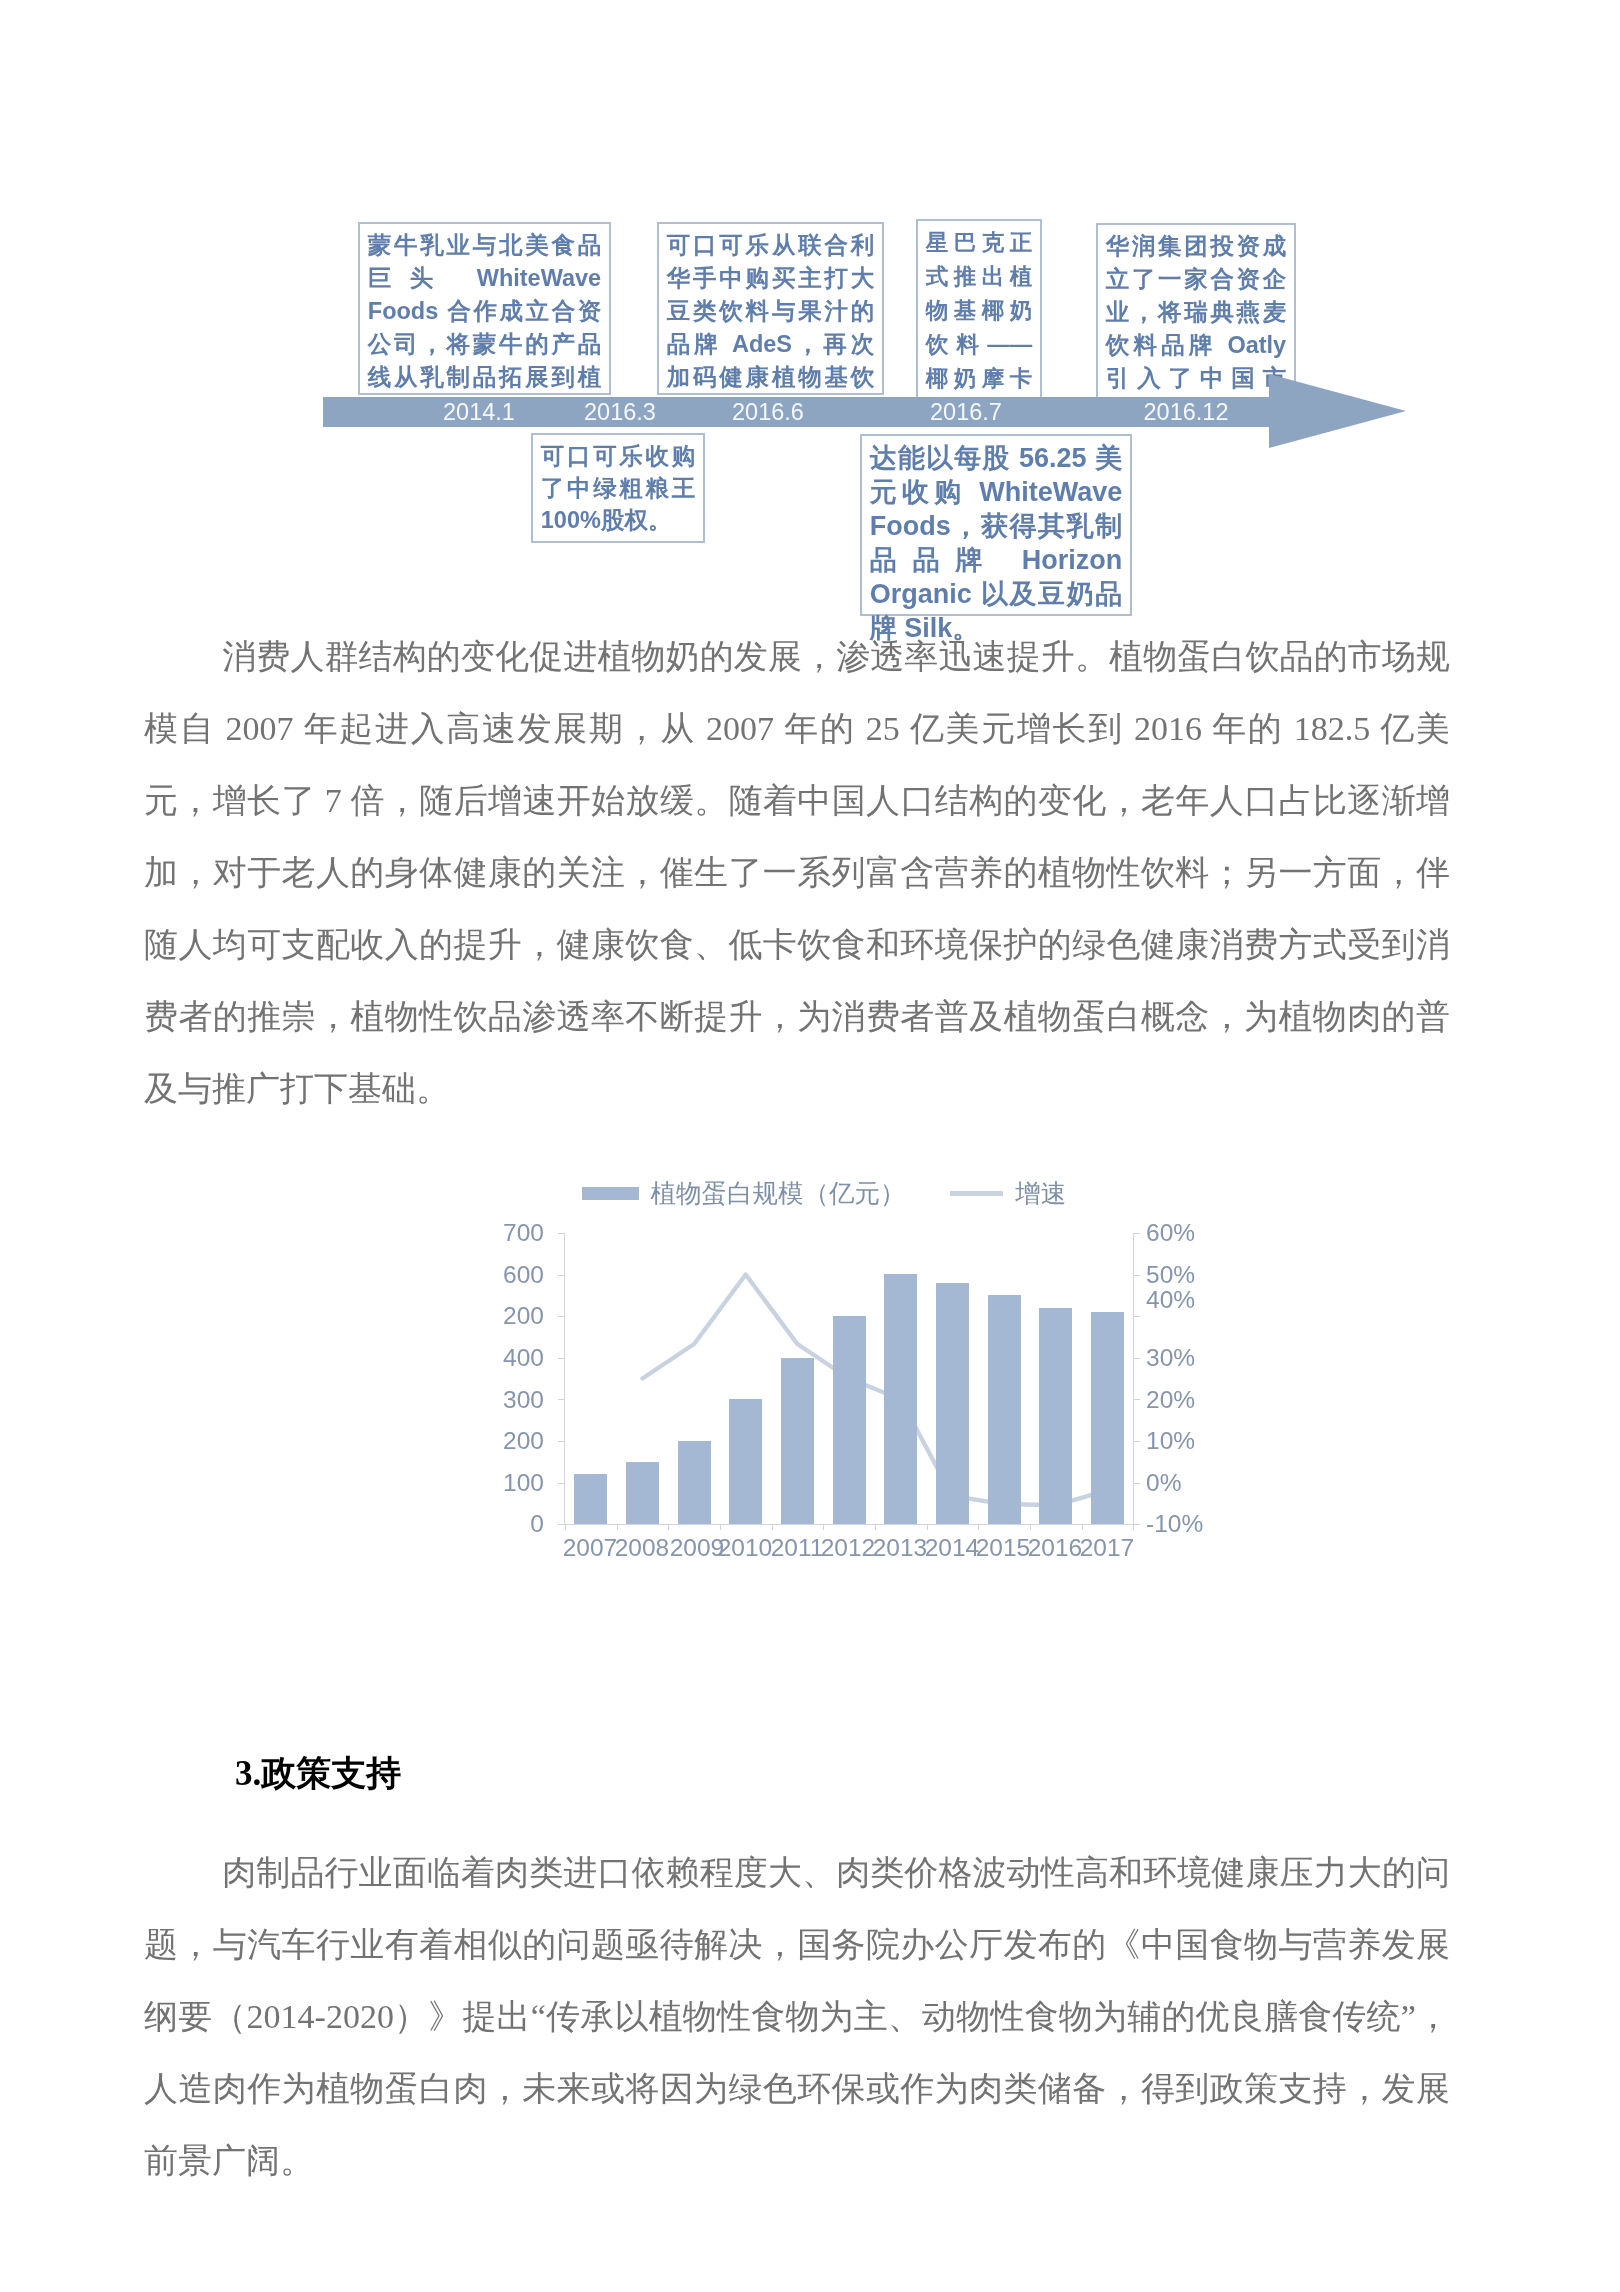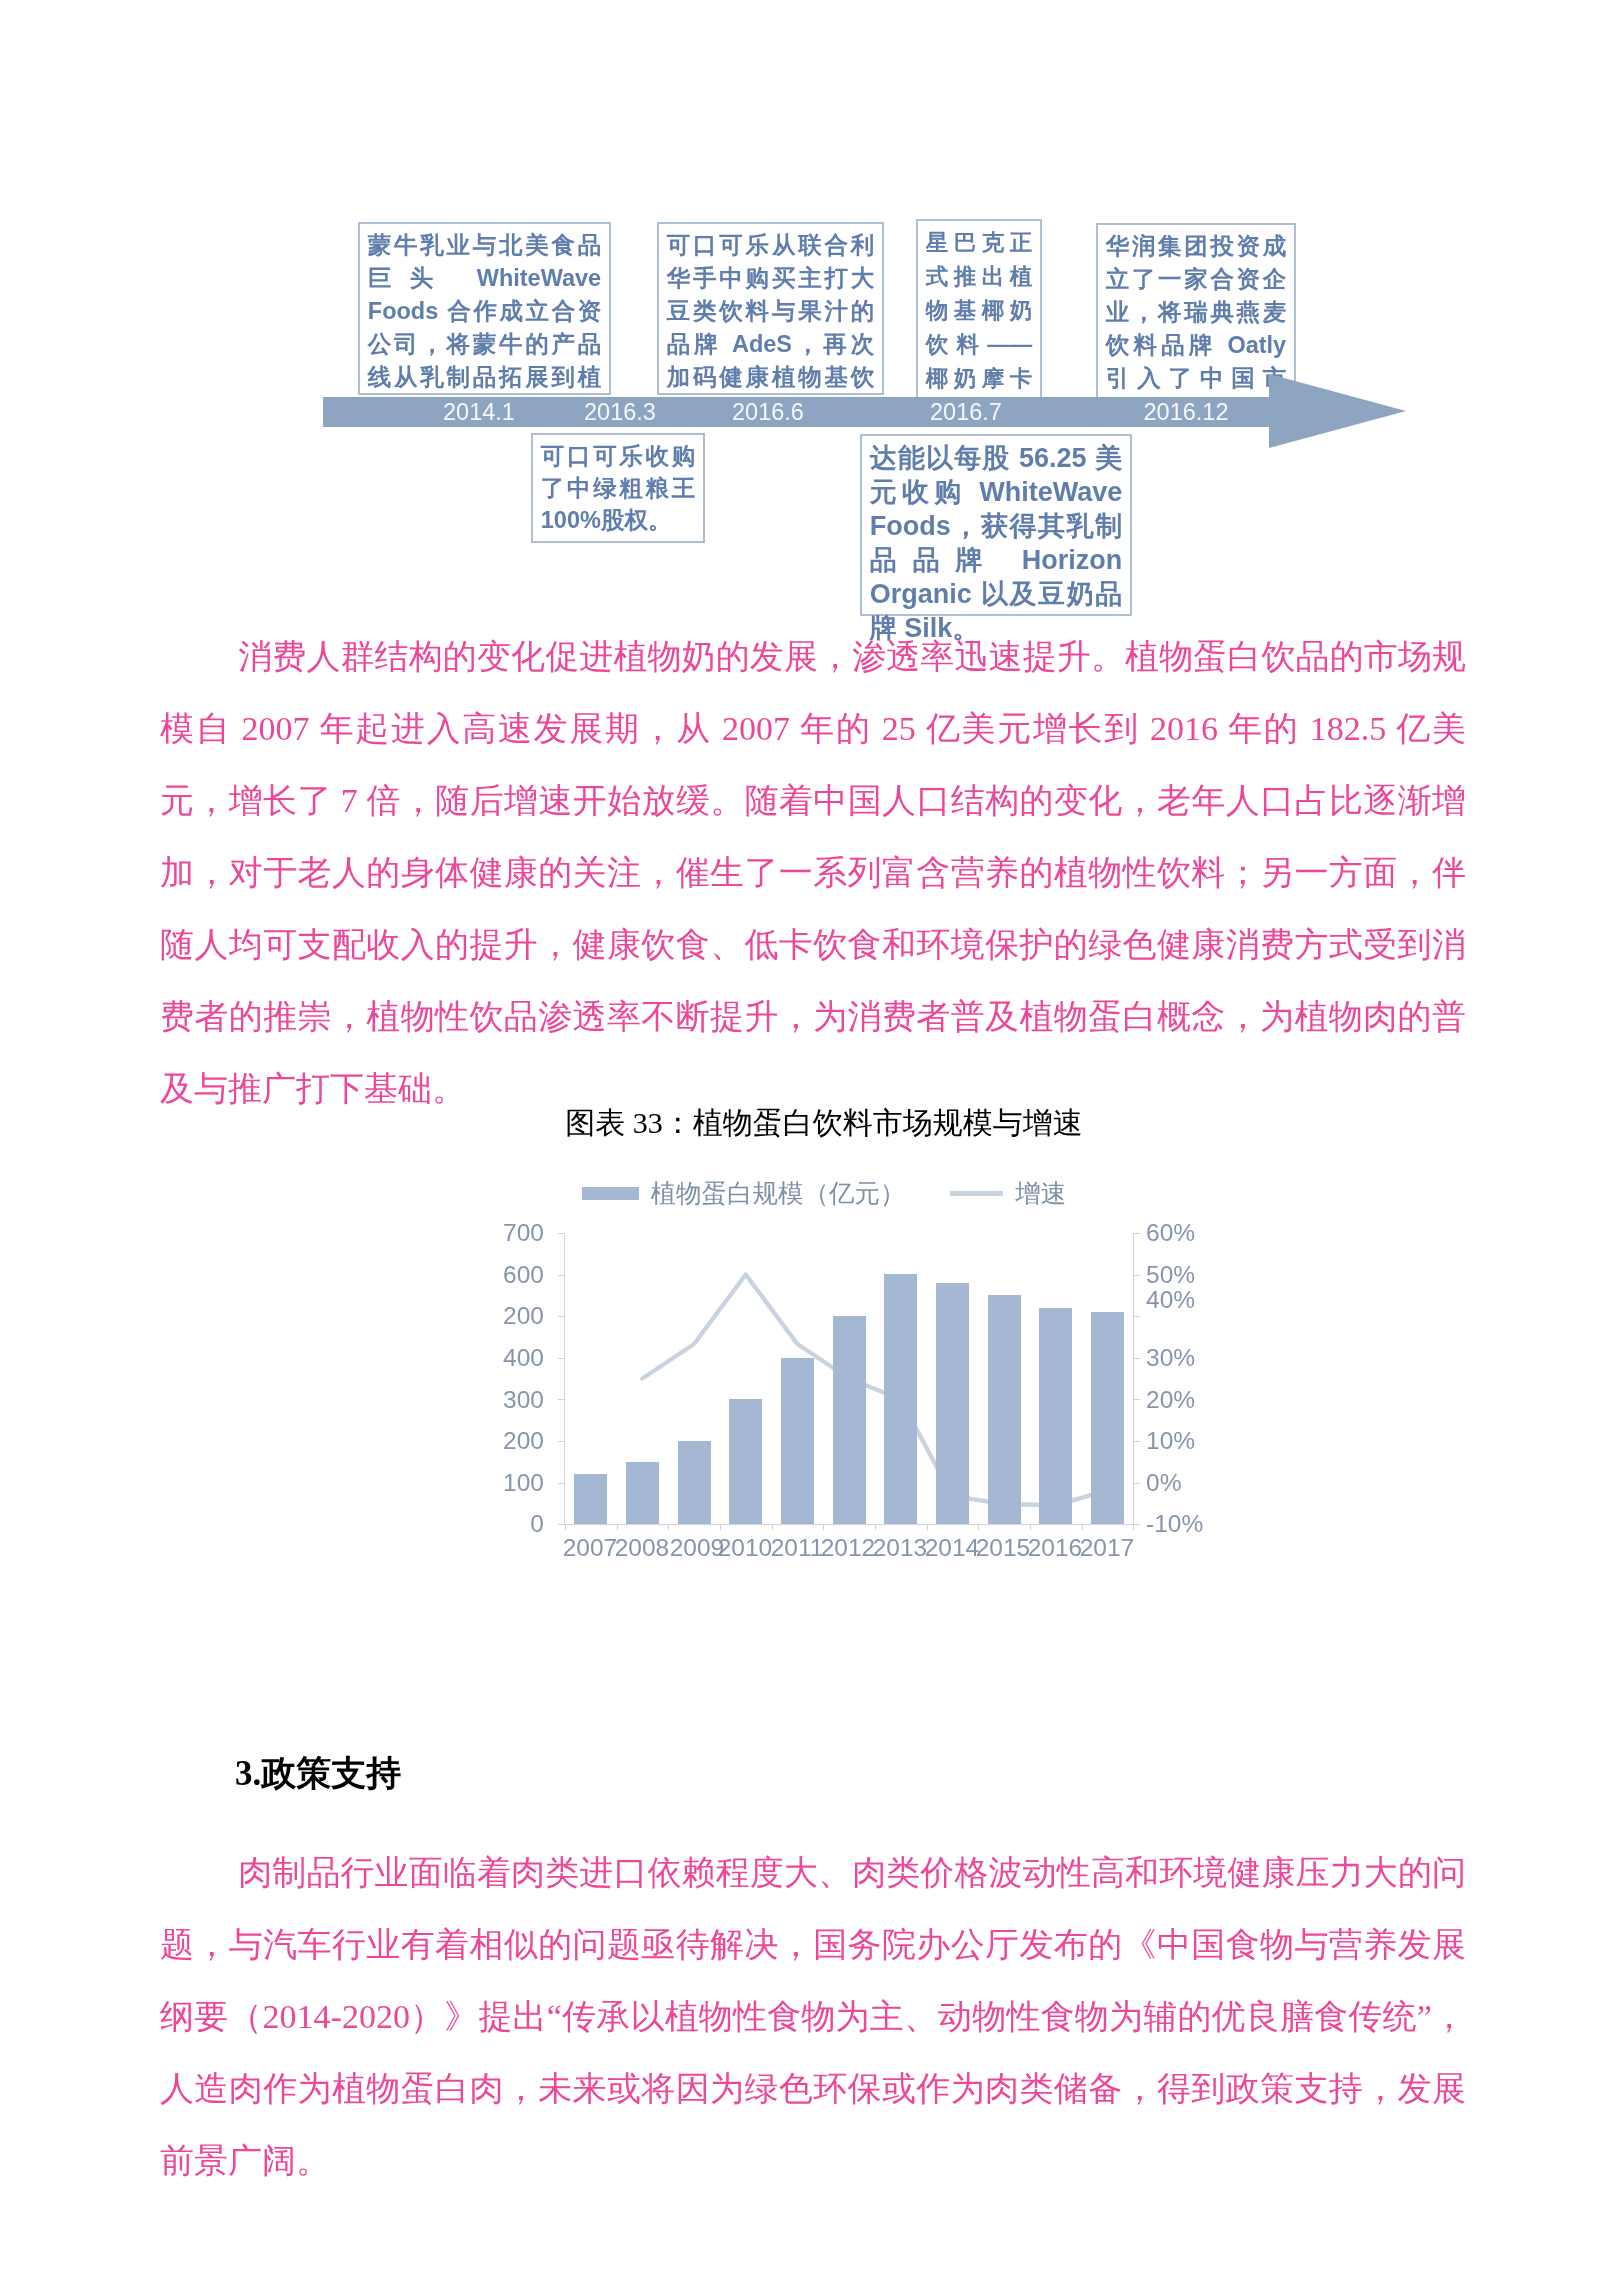--- a/index.html
+++ b/index.html
@@ -11,22 +11,22 @@
           color:#5f7eac;font-size:23.5px;line-height:33px;font-weight:600;
           padding:4.9px 7.8px;text-align:justify;}
   .tl-bar{position:absolute;background:#8ea5c2;}
   .tl-arrow{position:absolute;width:0;height:0;
             border-top:37px solid transparent;border-bottom:37px solid transparent;
             border-left:137px solid #8ea5c2;}
   .tl-date{position:absolute;transform:translateX(-50%);color:#f4f7fb;font-size:23.5px;
            line-height:30px;white-space:nowrap;}
 
   
-  .para{position:absolute;left:160px;width:1306px;font-family:"Liberation Serif","DejaVu Serif",serif;
-        color:#ec4899;font-size:34px;line-height:72px;text-align:justify;text-indent:2.3em;}
+  .para{position:absolute;left:144px;width:1306px;font-family:"Liberation Serif","DejaVu Serif",serif;
+        color:#737373;font-size:34px;line-height:72px;text-align:justify;text-indent:2.3em;}
   .caption{position:absolute;left:417px;width:814px;text-align:center;
            font-family:"Liberation Serif","DejaVu Serif",serif;font-size:30px;color:#000;}
   .heading{position:absolute;left:235px;font-family:"Liberation Serif","DejaVu Serif",serif;
            font-size:35px;font-weight:bold;color:#000;}
 
   
   .legend{position:absolute;left:417px;top:1176px;width:814px;height:35px;
           display:flex;justify-content:center;align-items:center;gap:11.8px;
           color:#7e90a8;font-size:25.5px;}
   .legend .swatch-bar{width:57px;height:13.7px;}
@@ -66,21 +66,20 @@
     <span class="tl-date" style="left:768px;top:397px;">2016.6</span>
     <span class="tl-date" style="left:966px;top:397px;">2016.7</span>
     <span class="tl-date" style="left:1186px;top:397px;">2016.12</span>
 
     <div class="tl-box" style="left:531px;top:433px;width:174px;height:110px;line-height:32px;">可口可乐收购了中绿粗粮王 100%股权。</div>
     <div class="tl-box" style="left:860px;top:434px;width:272px;height:182px;font-size:27px;line-height:34px;">达能以每股 56.25 美元收购 WhiteWave Foods，获得其乳制品品牌 Horizon Organic 以及豆奶品牌 Silk。</div>
   </div>
 
   <div class="para" style="top:621px;">消费人群结构的变化促进植物奶的发展，渗透率迅速提升。植物蛋白饮品的市场规模自 2007 年起进入高速发展期，从 2007 年的 25 亿美元增长到 2016 年的 182.5 亿美元，增长了 7 倍，随后增速开始放缓。随着中国人口结构的变化，老年人口占比逐渐增加，对于老人的身体健康的关注，催生了一系列富含营养的植物性饮料；另一方面，伴随人均可支配收入的提升，健康饮食、低卡饮食和环境保护的绿色健康消费方式受到消费者的推崇，植物性饮品渗透率不断提升，为消费者普及植物蛋白概念，为植物肉的普及与推广打下基础。</div>
 
-  <div class="caption" style="top:1103px;">图表 33：植物蛋白饮料市场规模与增速</div>
 
   <div>
     <div class="legend">
       <span class="swatch-bar" style="background: rgb(164, 184, 211);"></span>
       <span>植物蛋白规模（亿元）</span>
       <span class="swatch-line" style="background: rgb(201, 211, 224);"></span>
       <span>增速</span>
     </div>
 
     <div id="left-ticks" class="axis-col">

